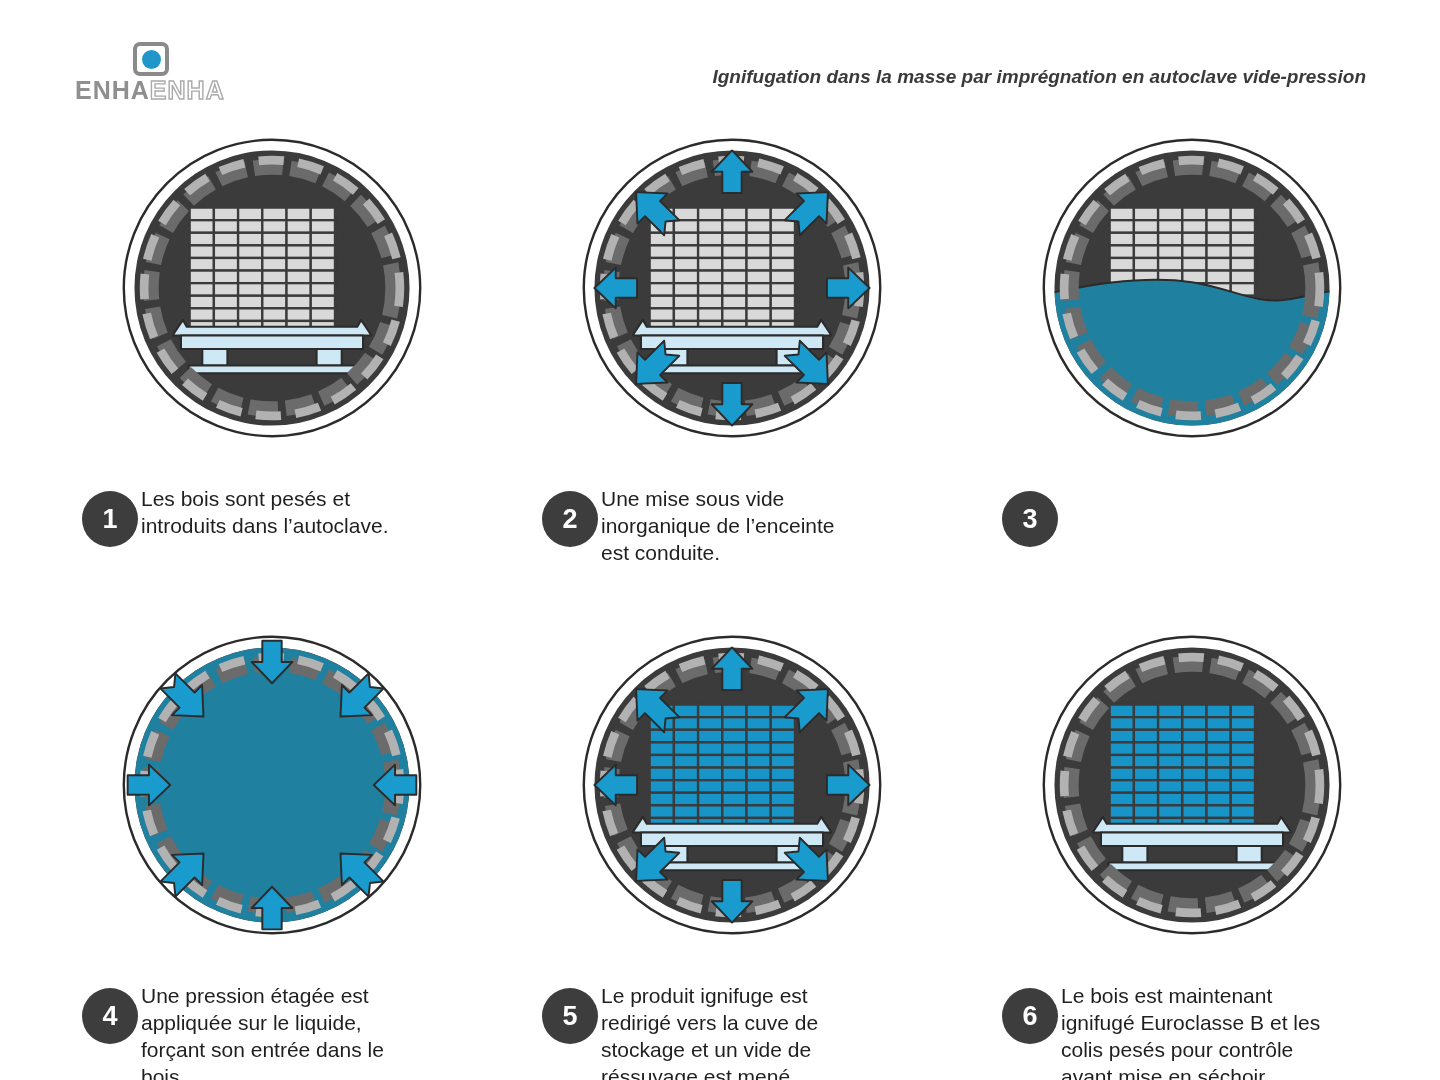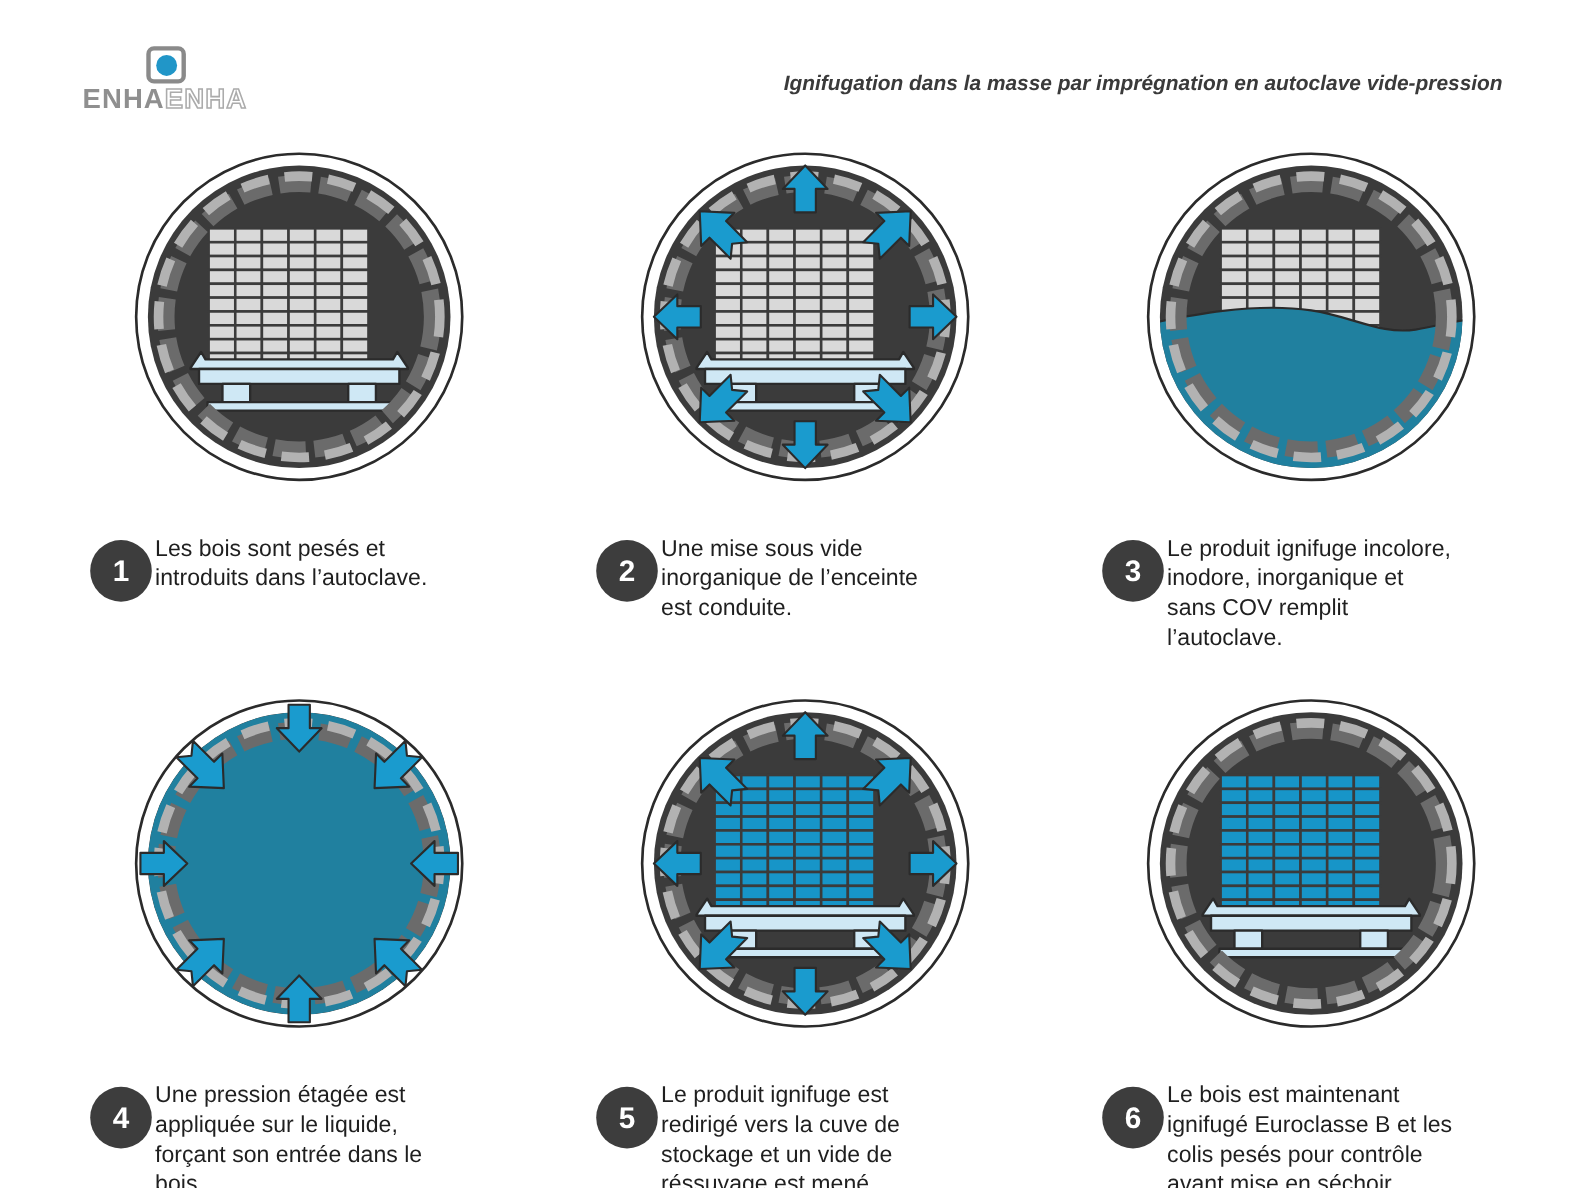--- a/index.html
+++ b/index.html
@@ -300,21 +300,20 @@
             <rect x="206" y="223" width="26" height="17" fill="#cfe8f5" stroke="#2b2b2b" stroke-width="2.2" stroke-linejoin="round"></rect>
             <rect x="74" y="240" width="172" height="8" fill="#cfe8f5" stroke="#2b2b2b" stroke-width="2.2" stroke-linejoin="round"></rect>
             <path d="M-10,170 C30,162 100,145 160,154 C200,160 225,177 258,172 C284,168 305,159 330,164 L330,330 L-10,330 Z" fill="#20809f" stroke="#2b2b2b" stroke-width="2"></path>
           </g>
           <circle cx="160" cy="160" r="125" fill="none" stroke="#6b6b6b" stroke-width="16" stroke-dasharray="30 8"></circle>
           <circle cx="160" cy="160" r="132" fill="none" stroke="#b2b2b2" stroke-width="9" stroke-dasharray="26 15" stroke-dashoffset="7"></circle>
         </svg>
       </div>
     <div class="caption">
       <div class="badge" style="background: rgb(61, 61, 61); color: rgb(255, 255, 255);">3</div>
-      <div class="step-text" style="color: rgb(31, 31, 31);">Le produit ignifuge incolore, inodore, inorganique et sans COV remplit l’autoclave.</div>
     </div>
   </div>
   <div class="cell">
     <div class="figure">
         <svg viewBox="0 0 320 320" width="310" height="310">
           <defs>
             <clipPath id="clip3">
               <circle cx="160" cy="160" r="142"></circle>
             </clipPath>
           </defs>

